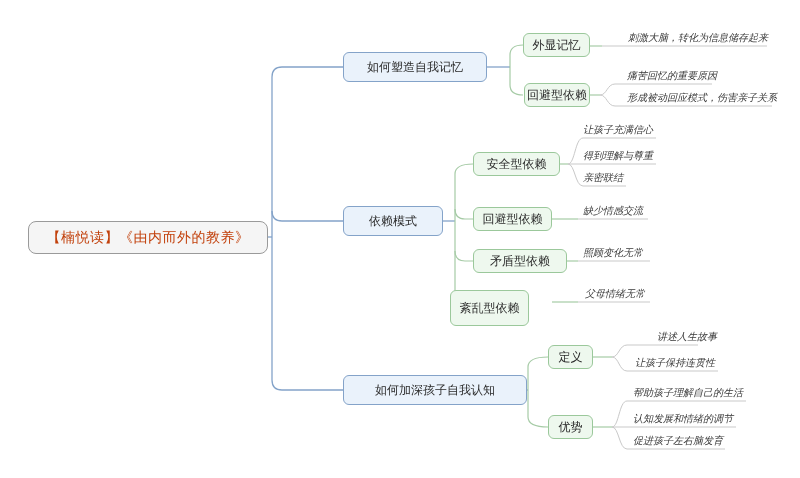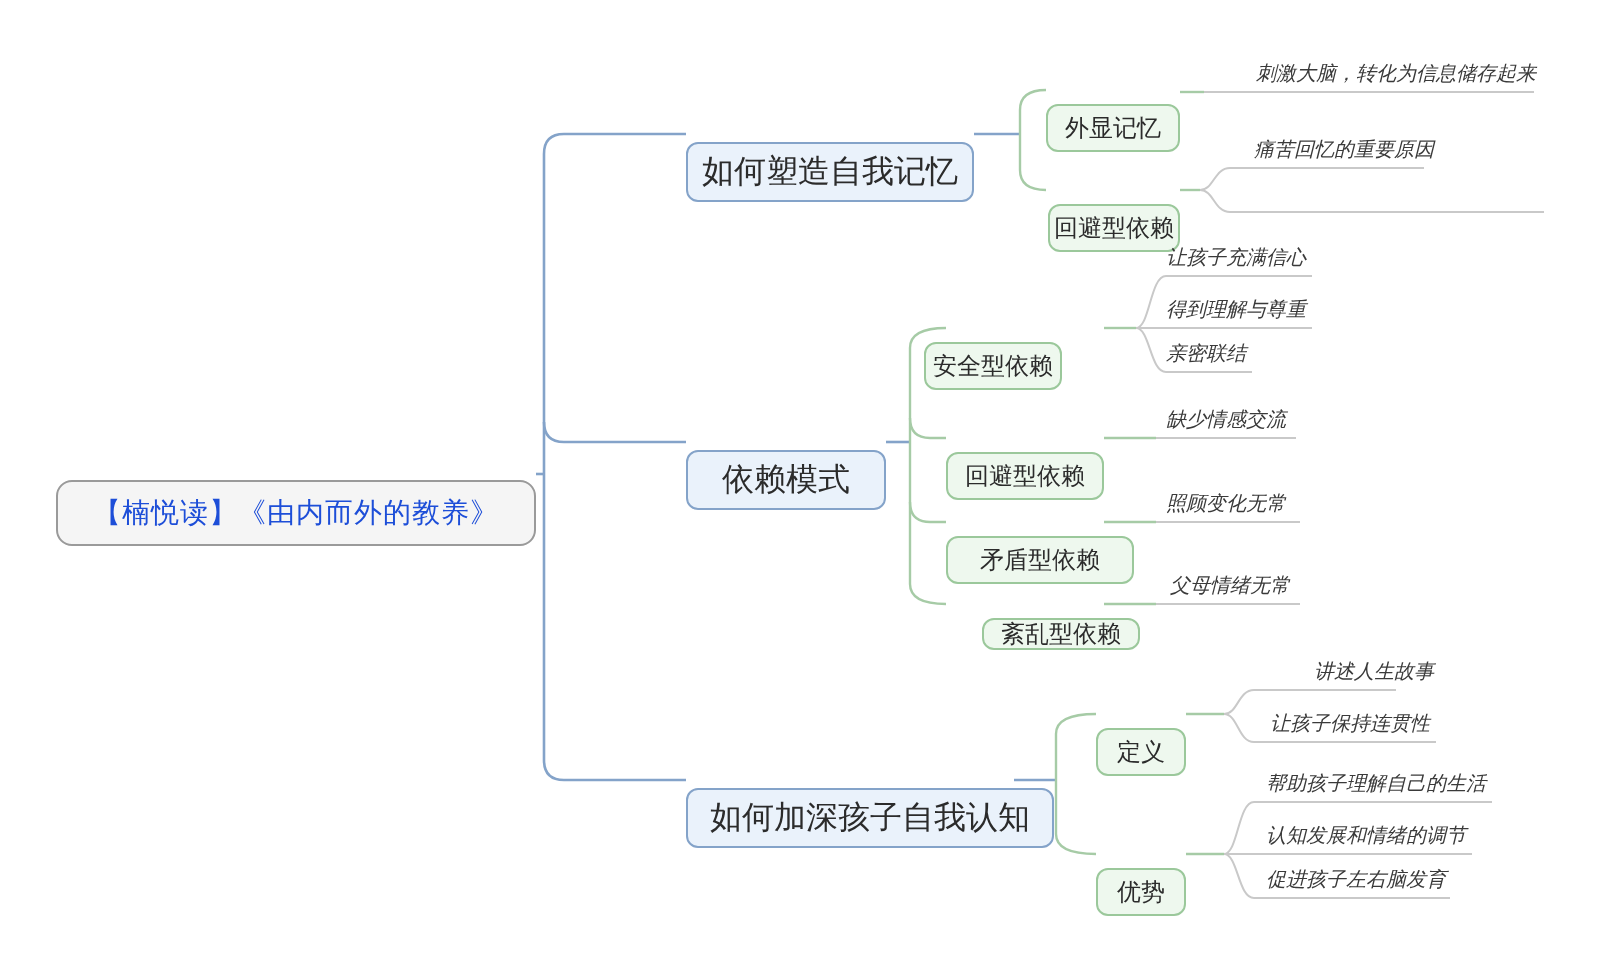--- a/index.html
+++ b/index.html
@@ -11,29 +11,29 @@
   }
   html,body{margin:0;padding:0;background:#ffffff;}
   #canvas{
     position:relative; width:800px; height:478px; background:#ffffff;
     font-family:"Liberation Sans","DejaVu Sans",sans-serif; overflow:hidden;
   }
   #wires{position:absolute; left:0; top:0; width:800px; height:478px;}
   .node{
     position:absolute; box-sizing:border-box;
     display:flex; align-items:center; justify-content:center;
-    white-space:nowrap; color:var(--text-dark); cursor:default;margin-top:19px;
+    white-space:nowrap; color:var(--text-dark); cursor:default;
   }
   .root-node{
     background:var(--root-fill); border:1.5px solid var(--root-border);
-    border-radius:8px; font-size:14px; color:#1d4ed8; letter-spacing:.5px;
+    border-radius:8px; font-size:14px; color:#c2410c; letter-spacing:.5px;
   }
   .branch-node{
     background:var(--branch-fill); border:1.3px solid var(--branch-border);
-    border-radius:6px; font-size:16px;
+    border-radius:6px; font-size:12px;
   }
   .sub-node{
     background:var(--sub-fill); border:1.2px solid var(--sub-border);
     border-radius:6px; font-size:12px;
   }
   .leaf{
     position:absolute; font-size:10px; line-height:14px; height:14px;
     color:var(--text-leaf); white-space:nowrap; cursor:default;font-style:italic;
   }
 </style>
@@ -87,30 +87,31 @@
 
   <div class="node root-node" style="left:28px;top:221px;width:240px;height:33px">【楠悦读】《由内而外的教养》</div>
 
   <div class="node branch-node" style="left:343px;top:52px;width:144px;height:30px">如何塑造自我记忆</div>
   <div class="node branch-node" style="left:343px;top:206px;width:100px;height:30px">依赖模式</div>
   <div class="node branch-node" style="left:343px;top:375px;width:184px;height:30px">如何加深孩子自我认知</div>
 
   <div class="node sub-node" style="left:523px;top:33px;width:67px;height:24px">外显记忆</div>
   <div class="node sub-node" style="left:524px;top:83px;width:66px;height:24px">回避型依赖</div>
 
-  <div class="node sub-node" style="left:462px;top:152px;width:69px;height:24px">安全型依赖</div>
+  <div class="node sub-node" style="left:473px;top:152px;width:87px;height:24px">安全型依赖</div>
   <div class="node sub-node" style="left:473px;top:207px;width:79px;height:24px">回避型依赖</div>
   <div class="node sub-node" style="left:473px;top:249px;width:94px;height:24px">矛盾型依赖</div>
-  <div class="node sub-node" style="left:491px;top:290px;width:79px;height:16px">紊乱型依赖</div>
+  <div class="node sub-node" style="left:450px;top:290px;width:79px;height:36px">紊乱型依赖</div>
 
   <div class="node sub-node" style="left:548px;top:345px;width:45px;height:24px">定义</div>
   <div class="node sub-node" style="left:548px;top:415px;width:45px;height:24px">优势</div>
 
   <div class="leaf" style="left:628px;top:31px">刺激大脑，转化为信息储存起来</div>
   <div class="leaf" style="left:627px;top:69px">痛苦回忆的重要原因</div>
+  <div class="leaf" style="left:627px;top:91px">形成被动回应模式，伤害亲子关系</div>
   <div class="leaf" style="left:583px;top:123px">让孩子充满信心</div>
   <div class="leaf" style="left:583px;top:149px">得到理解与尊重</div>
   <div class="leaf" style="left:583px;top:171px">亲密联结</div>
   <div class="leaf" style="left:583px;top:204px">缺少情感交流</div>
   <div class="leaf" style="left:583px;top:246px">照顾变化无常</div>
   <div class="leaf" style="left:585px;top:287px">父母情绪无常</div>
   <div class="leaf" style="left:657px;top:330px">讲述人生故事</div>
   <div class="leaf" style="left:635px;top:356px">让孩子保持连贯性</div>
   <div class="leaf" style="left:633px;top:386px">帮助孩子理解自己的生活</div>
   <div class="leaf" style="left:633px;top:412px">认知发展和情绪的调节</div>

